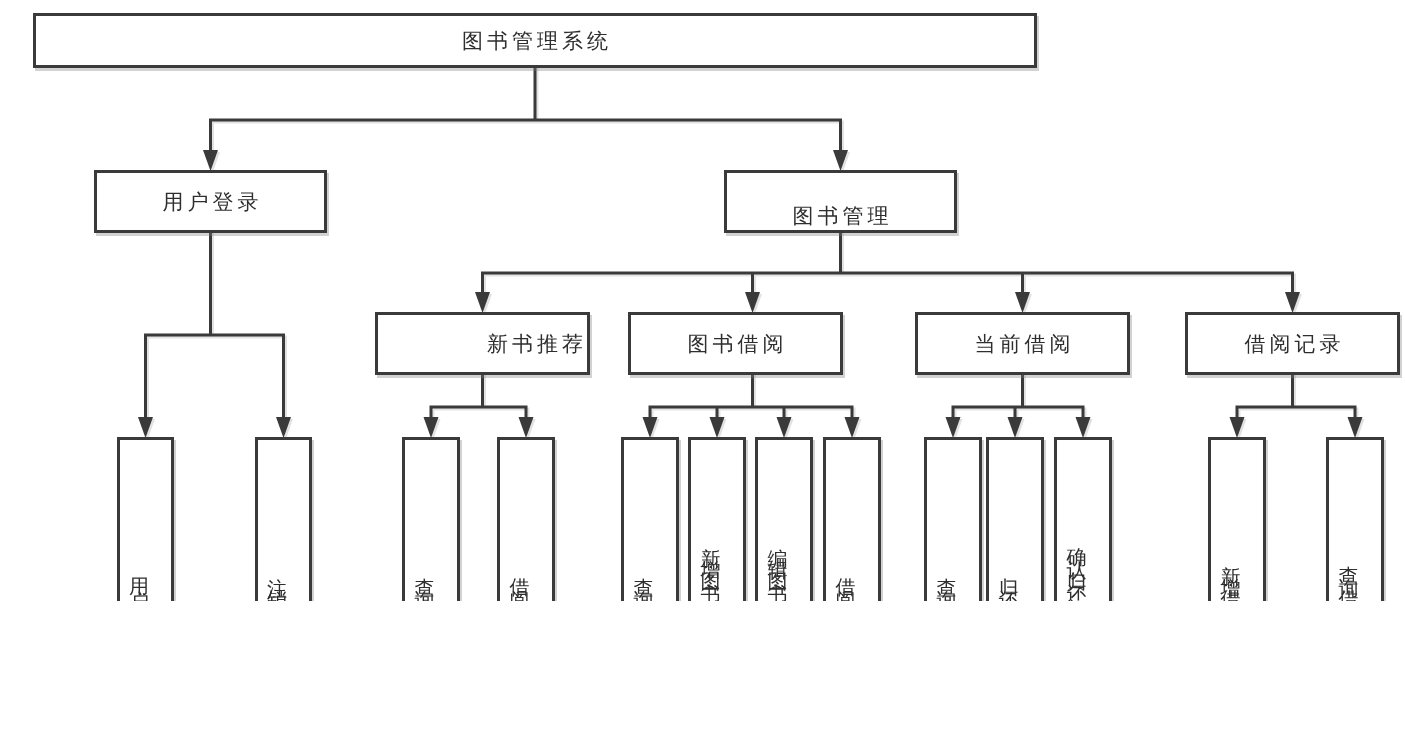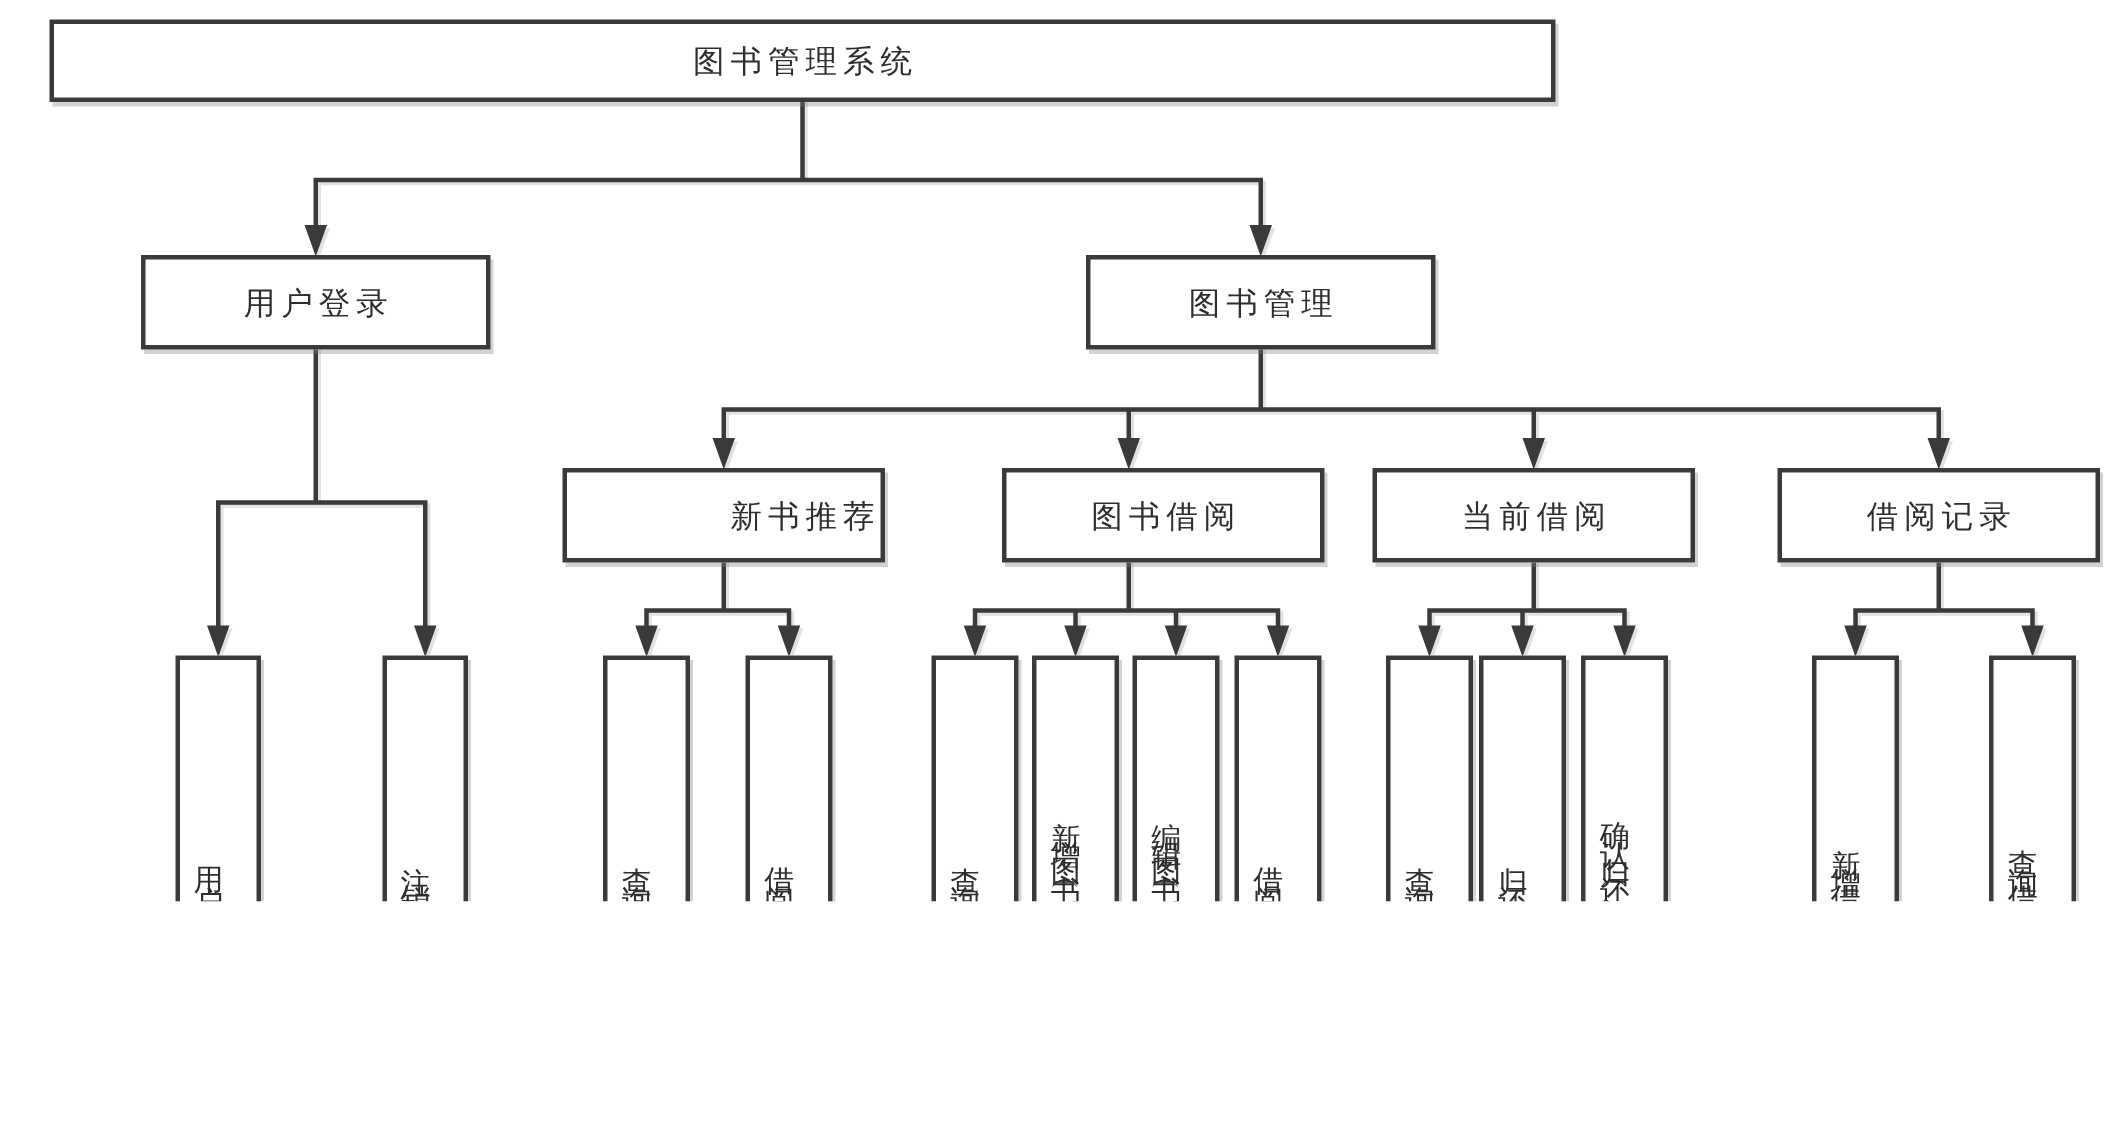--- a/index.html
+++ b/index.html
@@ -90,33 +90,33 @@
       <polygon points="1217.5,417 1232.5,417 1225,438" fill="var(--line)"></polygon>
       <polygon points="1335.5,417 1350.5,417 1343,438" fill="var(--line)"></polygon>
     </svg>
   <div id="nodes">
       <div class="node h" style="left: 21px; top: 13px; width: 1004px; height: 55px;">
         <span class="label">图书管理系统</span>
       </div>
       <div class="node h" style="left: 82px; top: 170px; width: 233px; height: 63px;">
         <span class="label">用户登录</span>
       </div>
-      <div class="node h" style="left: 712px; top: 170px; width: 233px; height: 63px;">
+      <div class="node h" style="left: 712px; top: 170px; width: 233px; height: 63px; align-items: flex-end;">
         <span class="label">图书管理</span>
       </div>
       <div class="node v" style="left: 105px; top: 437px; width: 57px; height: 297px;">
         <span class="label">用户登录</span>
       </div>
       <div class="node v" style="left: 243px; top: 437px; width: 57px; height: 297px;">
         <span class="label">注销登录</span>
       </div>
       <div class="node h" style="left: 363px; top: 312px; width: 215px; height: 63px; justify-content: flex-end;">
         <span class="label">新书推荐</span>
       </div>
-      <div class="node h" style="left: 656px; top: 312px; width: 215px; height: 63px;">
+      <div class="node h" style="left: 616px; top: 312px; width: 215px; height: 63px;">
         <span class="label">图书借阅</span>
       </div>
       <div class="node h" style="left: 903px; top: 312px; width: 215px; height: 63px; text-align: center;">
         <span class="label">当前借阅</span>
       </div>
       <div class="node h" style="left: 1173px; top: 312px; width: 215px; height: 63px;">
         <span class="label">借阅记录</span>
       </div>
       <div class="node v" style="left: 390px; top: 437px; width: 58px; height: 297px;">
         <span class="label">查询图书</span>

